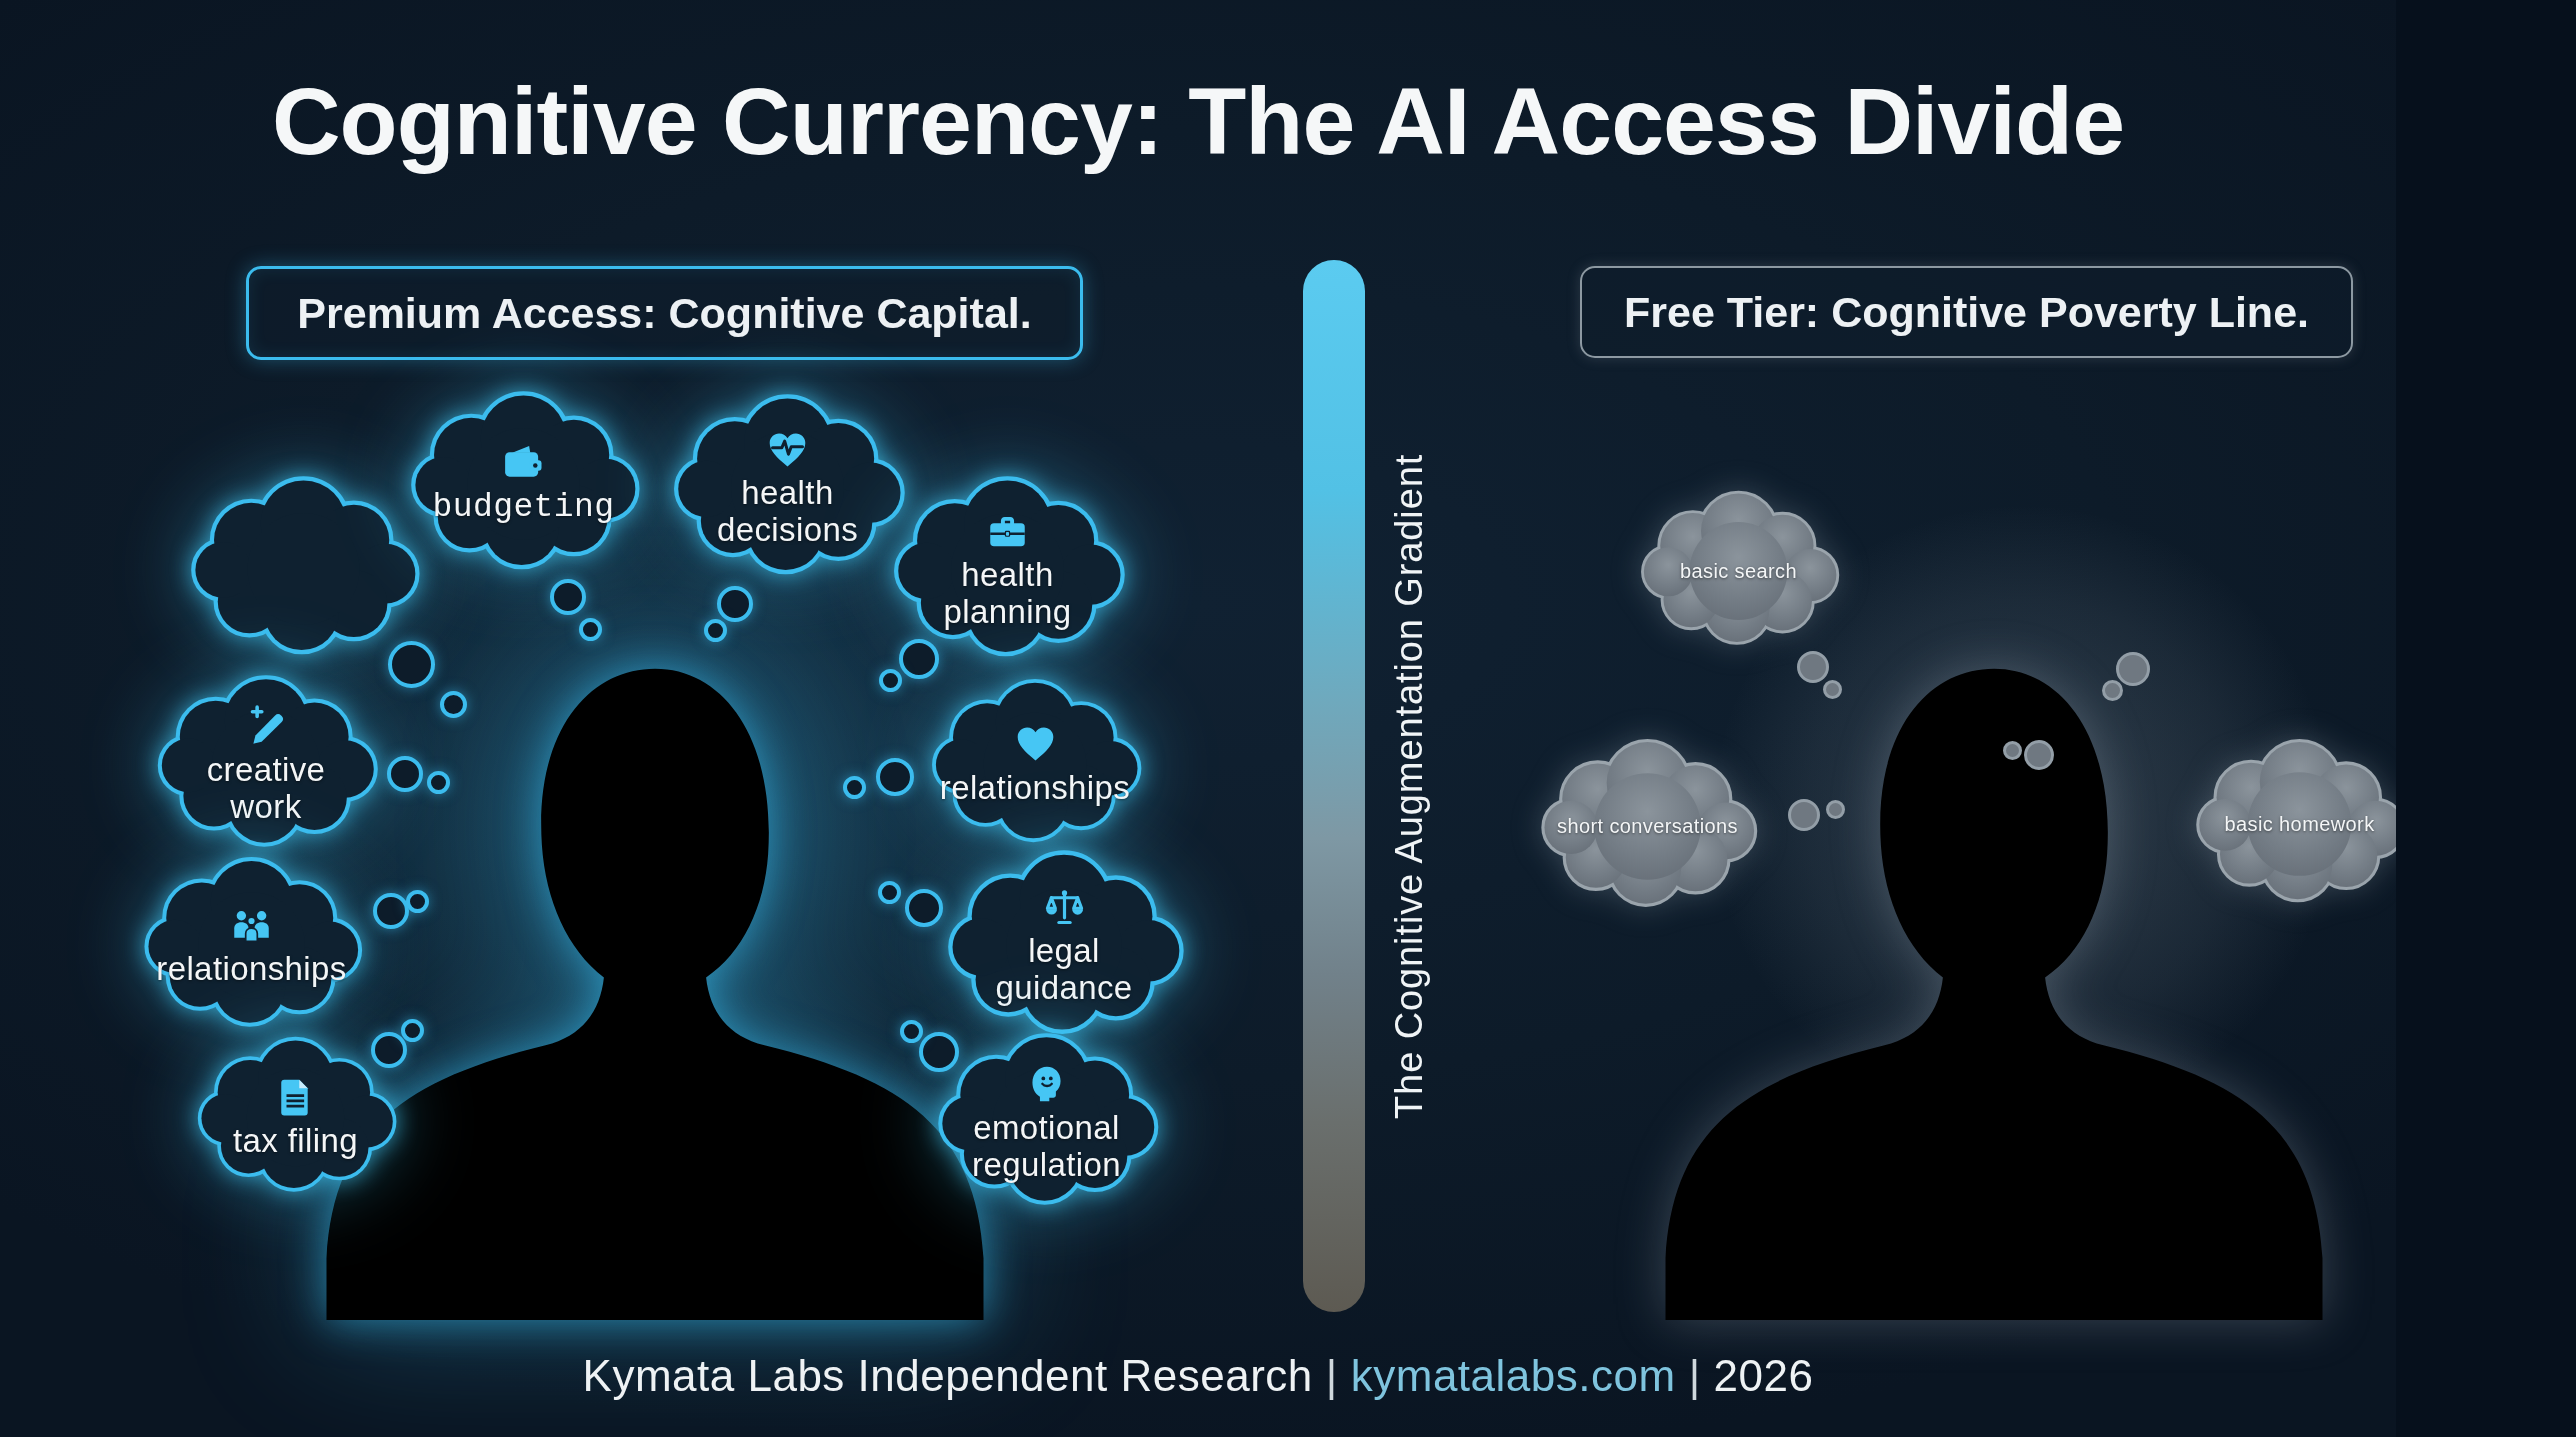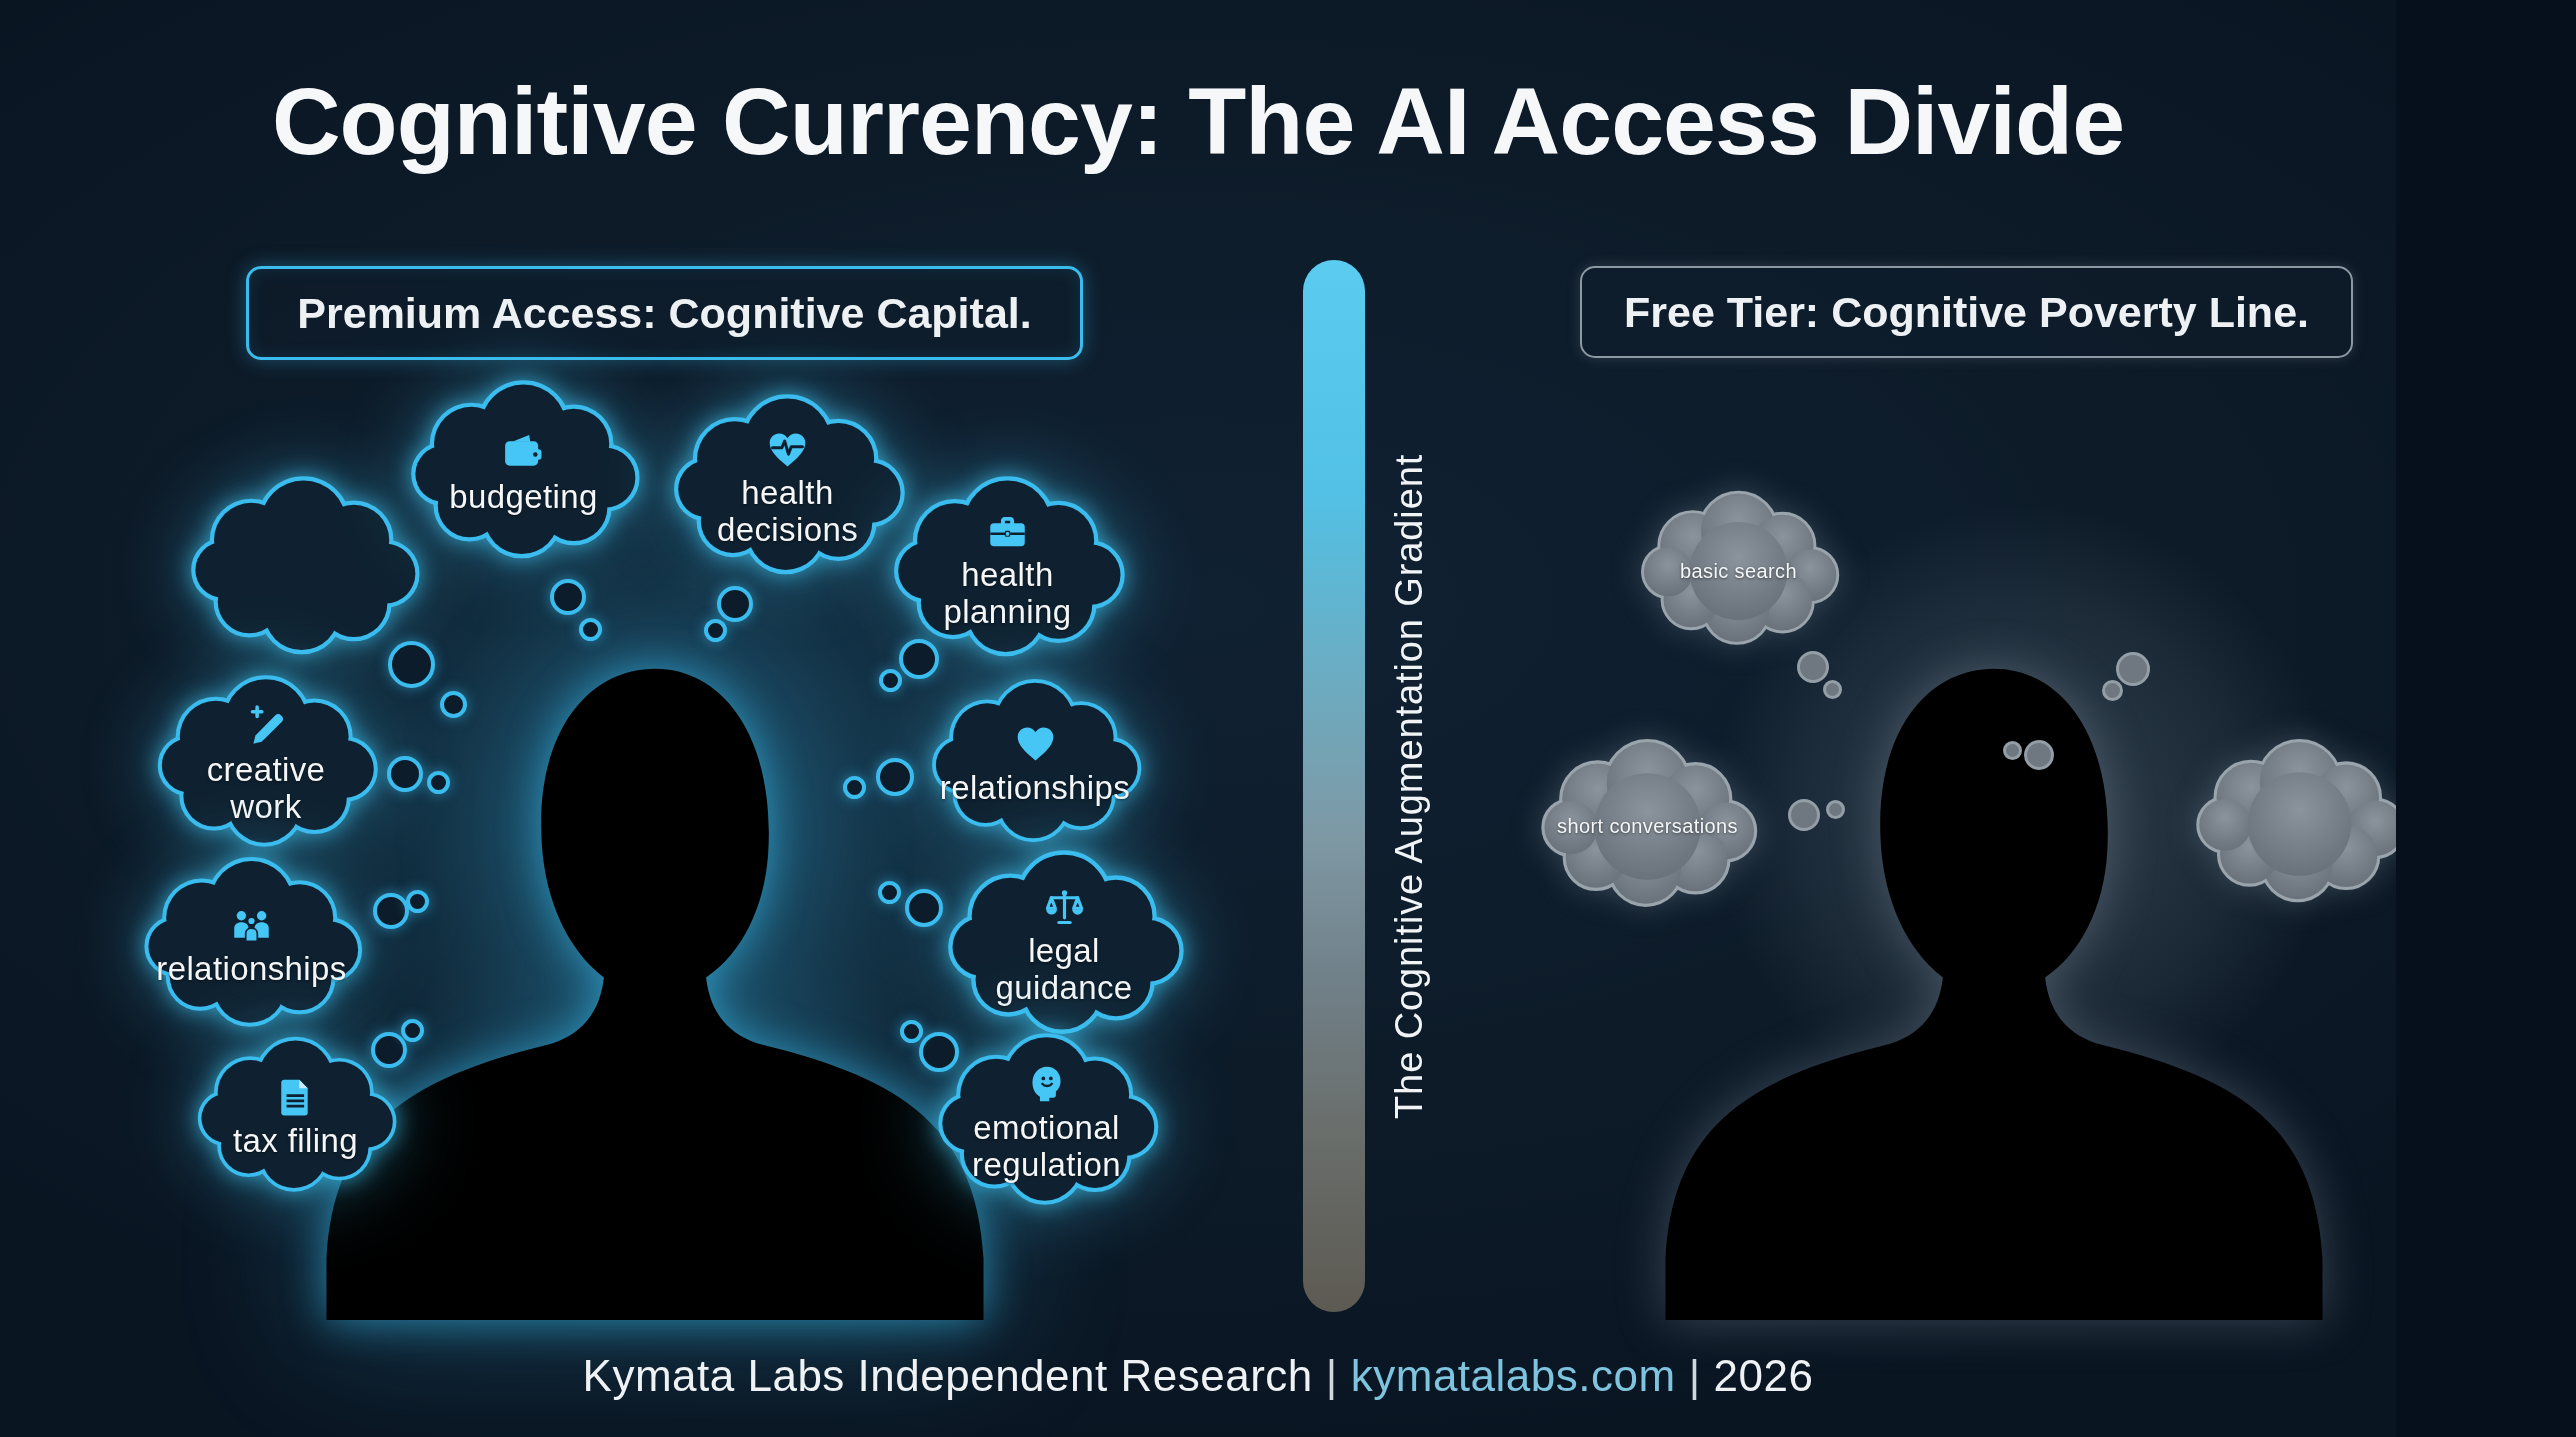--- a/index.html
+++ b/index.html
@@ -122,21 +122,21 @@
   <div class="grad-bar"></div>
   <div class="grad-axis">The Cognitive Augmentation Gradient</div>
 
   <div class="bubble cyan" style="left:181px;top:473px;width:245px;height:192px;">
     <svg class="cloud" viewBox="-8 -8 252 206">
         <use href="#cloudShape" class="cloud-stroke-cyan"></use>
         <use href="#cloudShape" class="cloud-fill-cyan"></use>
       </svg>
   </div>
 
-  <div class="bubble cyan" style="left:401px;top:377px;width:245px;height:192px;">
+  <div class="bubble cyan" style="left:401px;top:388px;width:245px;height:192px;font-family:Liberation Mono, monospace;">
     <svg class="cloud" viewBox="-8 -8 252 206">
         <use href="#cloudShape" class="cloud-stroke-cyan"></use>
         <use href="#cloudShape" class="cloud-fill-cyan"></use>
       </svg>
     <div class="content">
         <span class="icon">
       <svg viewBox="0 0 24 24">
             <polygon points="6,6.2 15,2.6 15.6,6.2" fill="#46c6f4"></polygon>
             <rect x="2.2" y="6" width="17.6" height="13" rx="2.4" fill="#46c6f4"></rect>
             <rect x="15.2" y="10.2" width="6.4" height="5.6" rx="1.6" fill="#46c6f4"></rect>
@@ -311,20 +311,23 @@
     <div class="content">
         <span class="label">short conversations</span>
       </div>
   </div>
 
   <div class="bubble gray" style="left:2174px;top:735px;width:251px;height:178px;">
     <svg class="cloud" viewBox="-8 -8 252 206">
         <use href="#cloudShape" class="cloud-stroke-gray"></use>
         <use href="#cloudShape" fill="url(#grayGrad)"></use>
       </svg>
+    <div class="content">
+        <span class="label">basic homework</span>
+      </div>
   </div>
 
   <div class="dot c" style="left:388px;top:641px;width:39px;height:39px;"></div>
   <div class="dot c" style="left:440px;top:691px;width:19px;height:19px;"></div>
   <div class="dot c" style="left:550px;top:579px;width:28px;height:28px;"></div>
   <div class="dot c" style="left:579px;top:618px;width:15px;height:15px;"></div>
   <div class="dot c" style="left:717px;top:586px;width:28px;height:28px;"></div>
   <div class="dot c" style="left:704px;top:619px;width:15px;height:15px;"></div>
   <div class="dot c" style="left:899px;top:639px;width:32px;height:32px;"></div>
   <div class="dot c" style="left:879px;top:669px;width:15px;height:15px;"></div>

